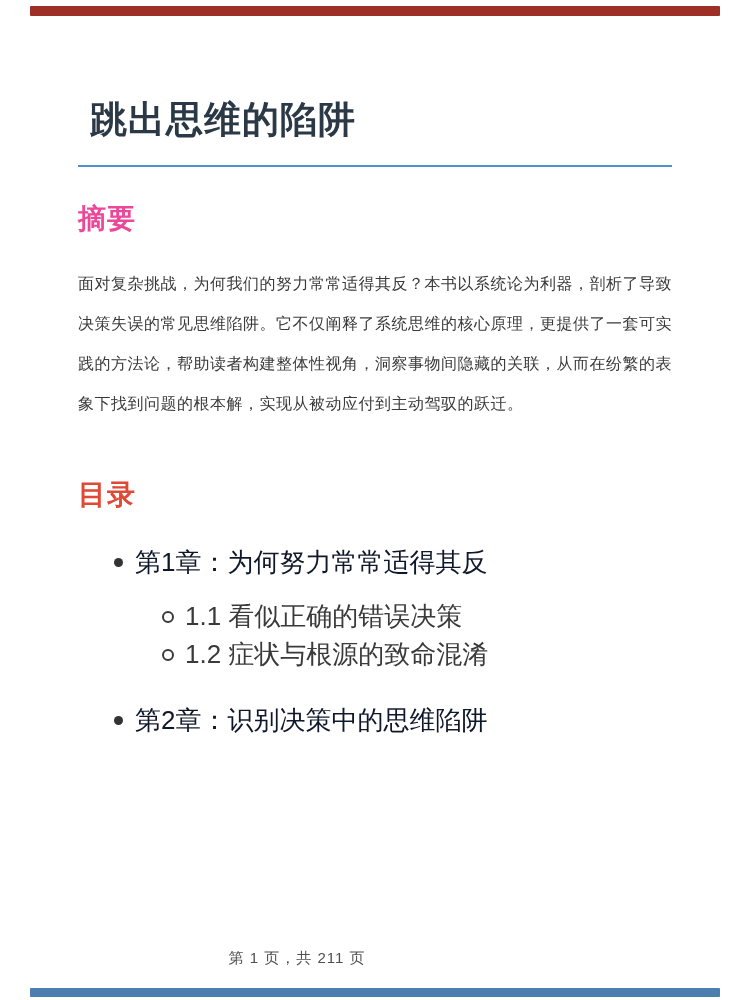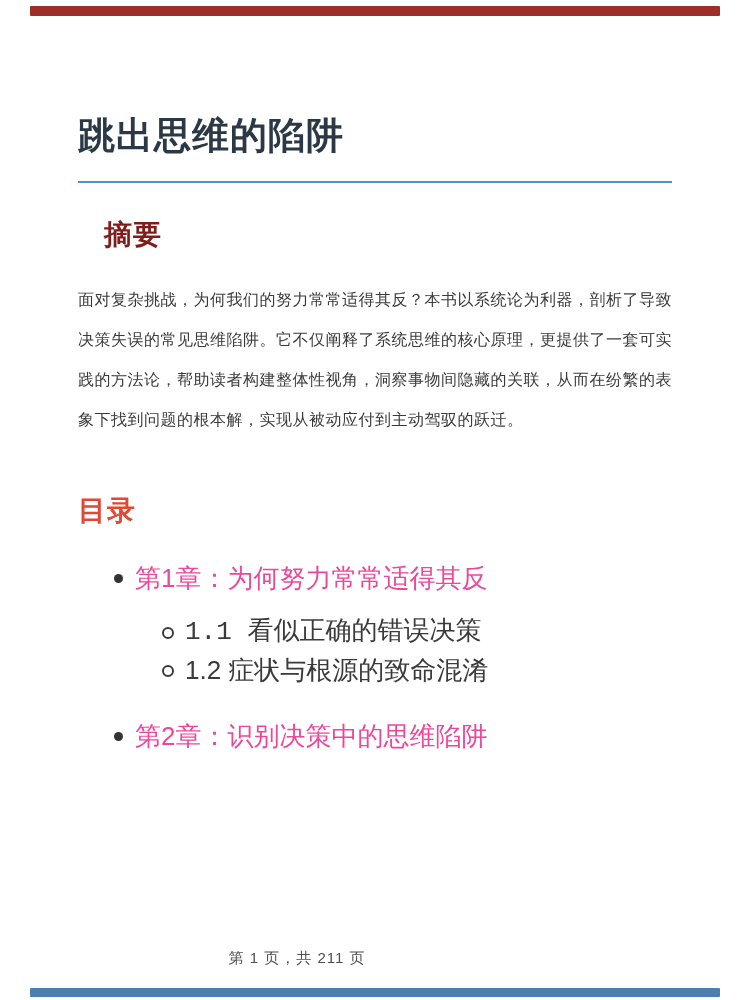--- a/index.html
+++ b/index.html
@@ -24,22 +24,22 @@
   .accent-bar.top { top: 6px; height: 10px; }
   .accent-bar.bottom { top: 988px; height: 9px; }
 
   .content {
     position: absolute;
     left: 78px;
     width: 594px;
     top: 0;
   }
   h1.doc-title {
-    margin: 0;
-    padding-top: 116px;
+    margin: 12px;
+    padding-top: 88px;
     font-size: 37px;
     line-height: 40px;
     font-weight: bold;
     color: #2b3947;
     letter-spacing: 1px;
   }
   .title-rule {
     margin-top: 25px;
     height: 2px;
     width: 100%;
@@ -67,21 +67,21 @@
     list-style: none;
     margin: 0;
     padding: 0;
   }
   li.toc-chapter {
     position: relative;
     margin-top: 38px;
     padding-left: 57px;
     font-size: 26px;
     line-height: 28px;
-    color: #ec4899;
+    color: #0f172a;
   }
   li.toc-chapter .bullet-dot {
     position: absolute;
     left: 36px;
     top: 10px;
     width: 9px;
     height: 9px;
     border-radius: 50%;
     background: #333333;
   }
@@ -91,21 +91,21 @@
     padding: 0;
   }
   li.toc-section {
     position: relative;
     margin-top: 10px;
     padding-left: 107px;
     font-size: 26px;
     line-height: 28px;
     color: #3a3a3a;
   }
-  li.toc-section:first-child { margin-top: 26px; font-family: Liberation Mono, monospace; }
+  li.toc-section:first-child { margin-top: 26px; }
   li.toc-section .bullet-circle {
     position: absolute;
     left: 84px;
     top: 9px;
     width: 8px;
     height: 8px;
     border-radius: 50%;
     border: 2px solid #3a3a3a;
     background: transparent;
   }
@@ -126,21 +126,21 @@
 <body>
 
 <div class="accent-bar top" style="background-color: rgb(158, 47, 38);"></div>
 
 <div class="content">
 
   <h1 class="doc-title" style="color: rgb(43, 57, 71);">跳出思维的陷阱</h1>
 
   <div class="title-rule" style="background-color: rgb(77, 148, 204);"></div>
 
-  <h2 class="section-heading" id="abstract-heading" style="color: #7f1d1d; margin-left: 26px;">摘要</h2>
+  <h2 class="section-heading" id="abstract-heading" style="color: #ec4899;">摘要</h2>
 
   <p class="abstract-body">面对复杂挑战，为何我们的努力常常适得其反？本书以系统论为利器，剖析了导致决策失误的常见思维陷阱。它不仅阐释了系统思维的核心原理，更提供了一套可实践的方法论，帮助读者构建整体性视角，洞察事物间隐藏的关联，从而在纷繁的表象下找到问题的根本解，实现从被动应付到主动驾驭的跃迁。</p>
 
   <h2 class="section-heading" id="toc-heading" style="color: rgb(222, 74, 54);">目录</h2>
 
   <ul class="toc-list">
     <li class="toc-chapter">
       <span class="bullet-dot"></span>
       <span>第1章：为何努力常常适得其反</span>
     </li>

